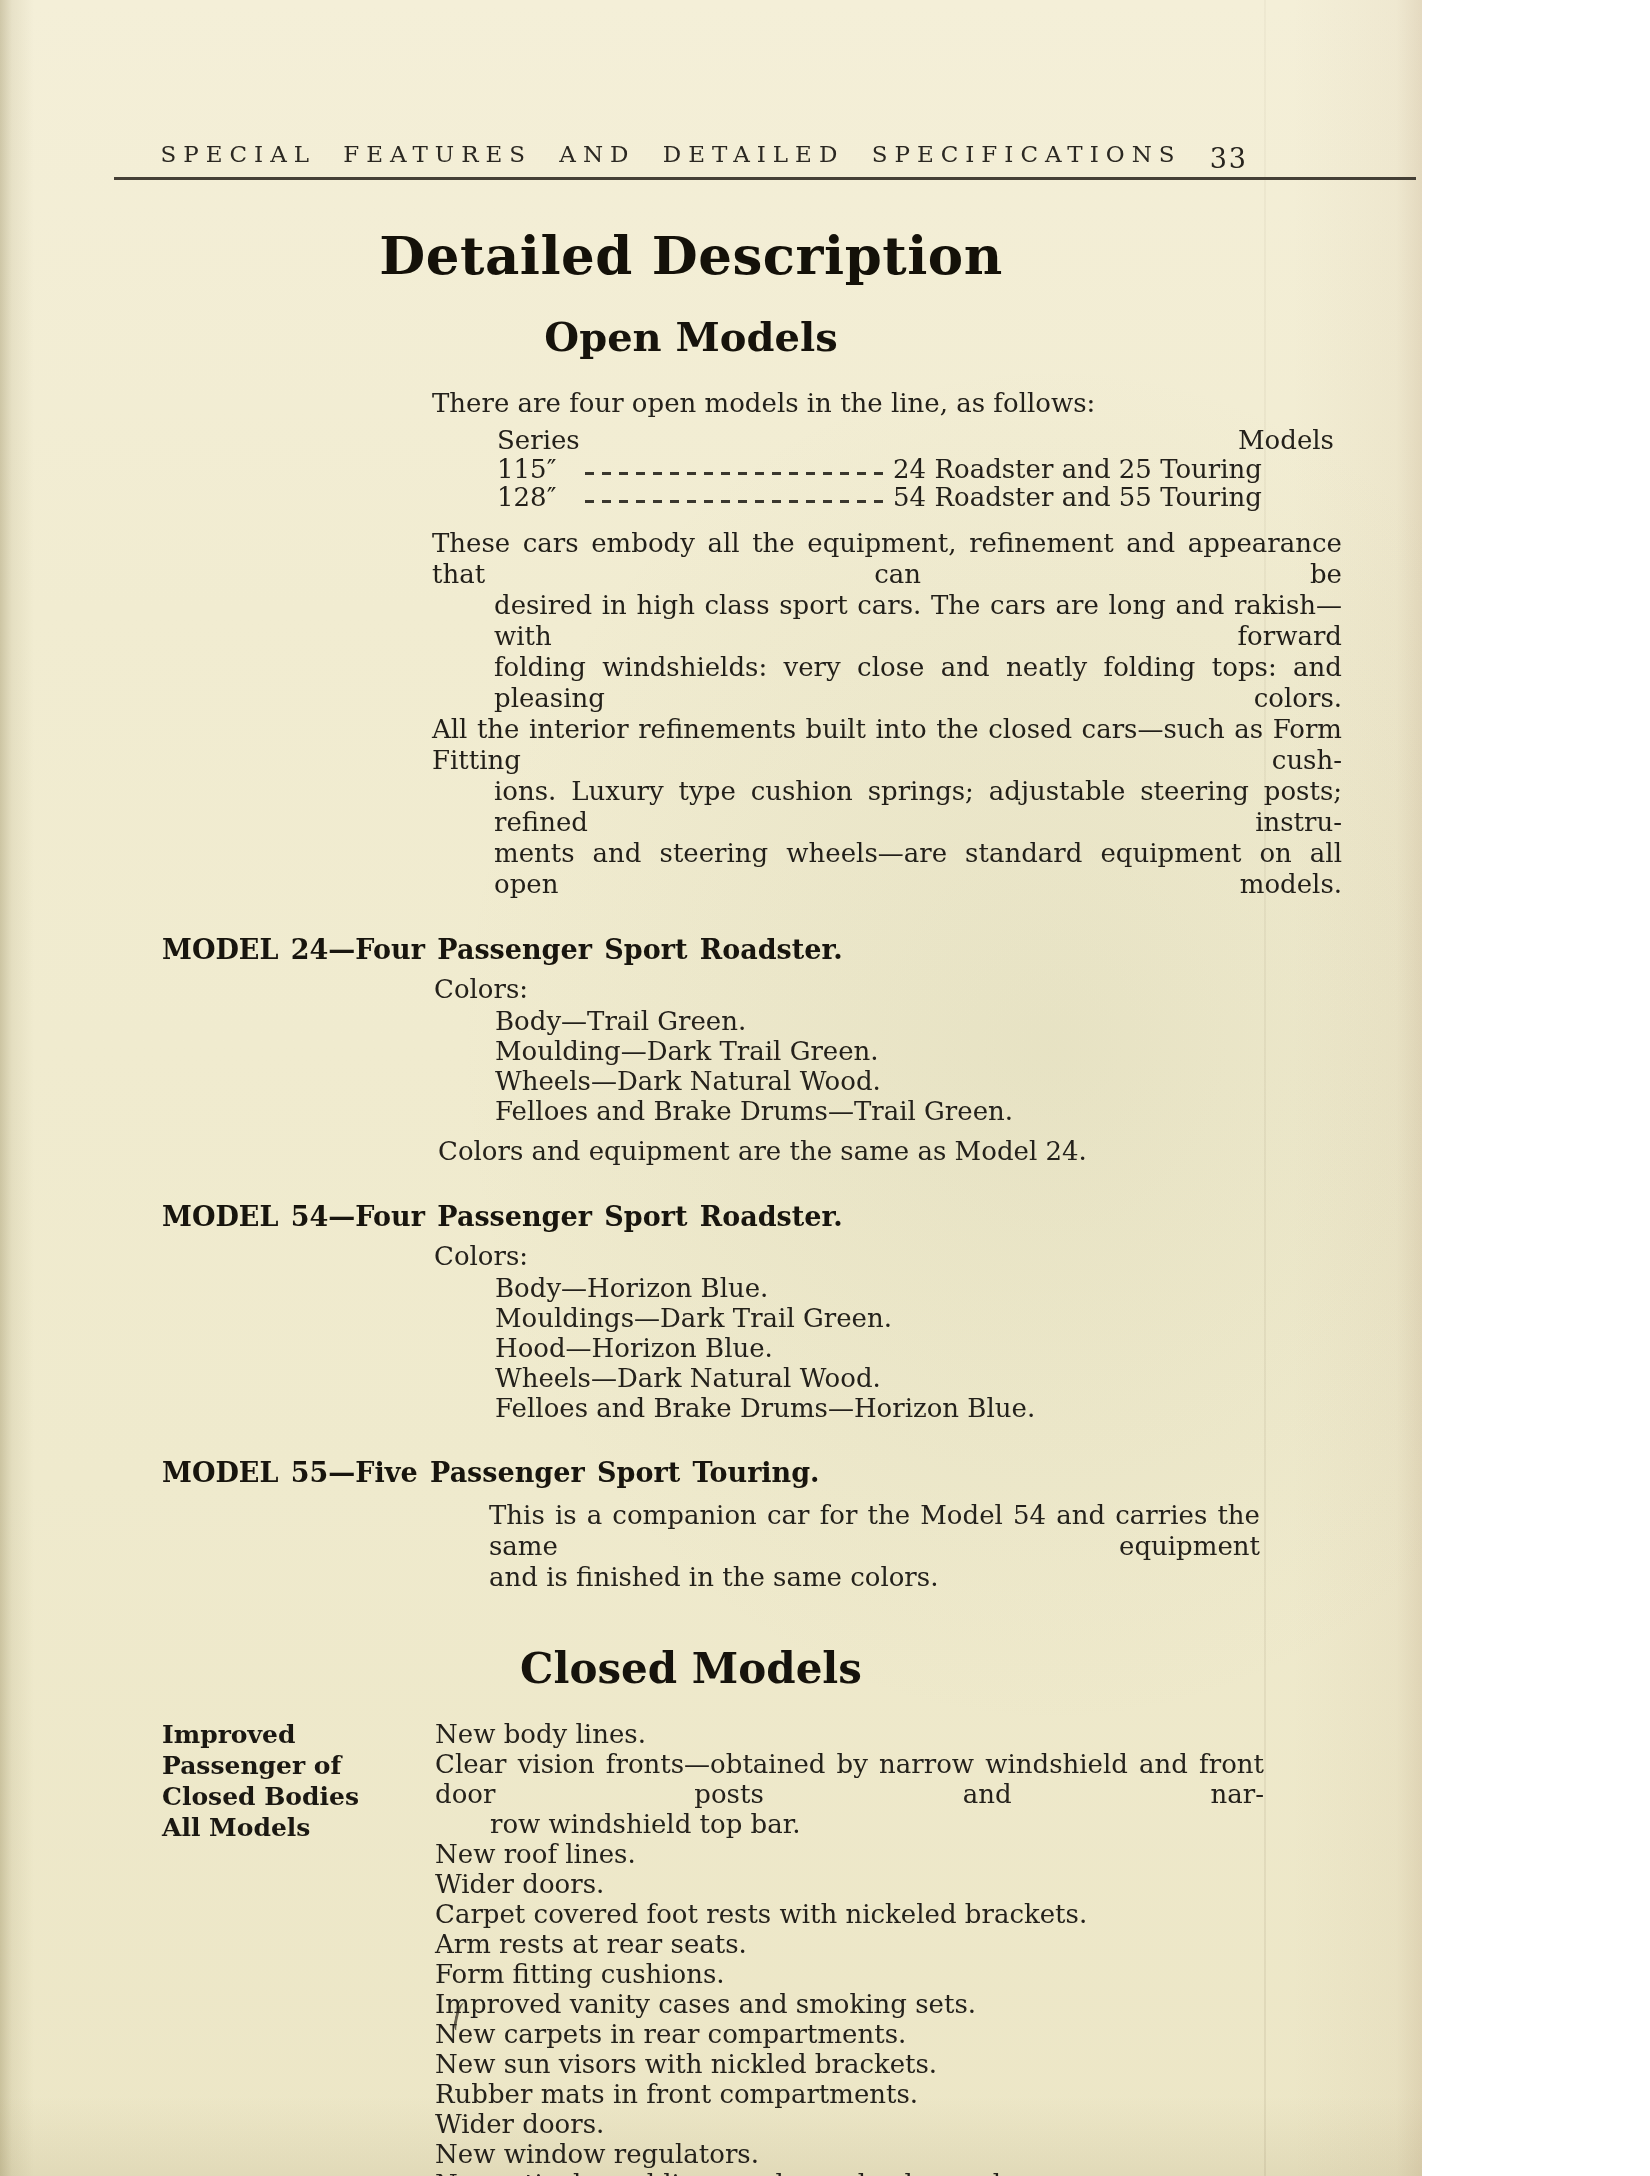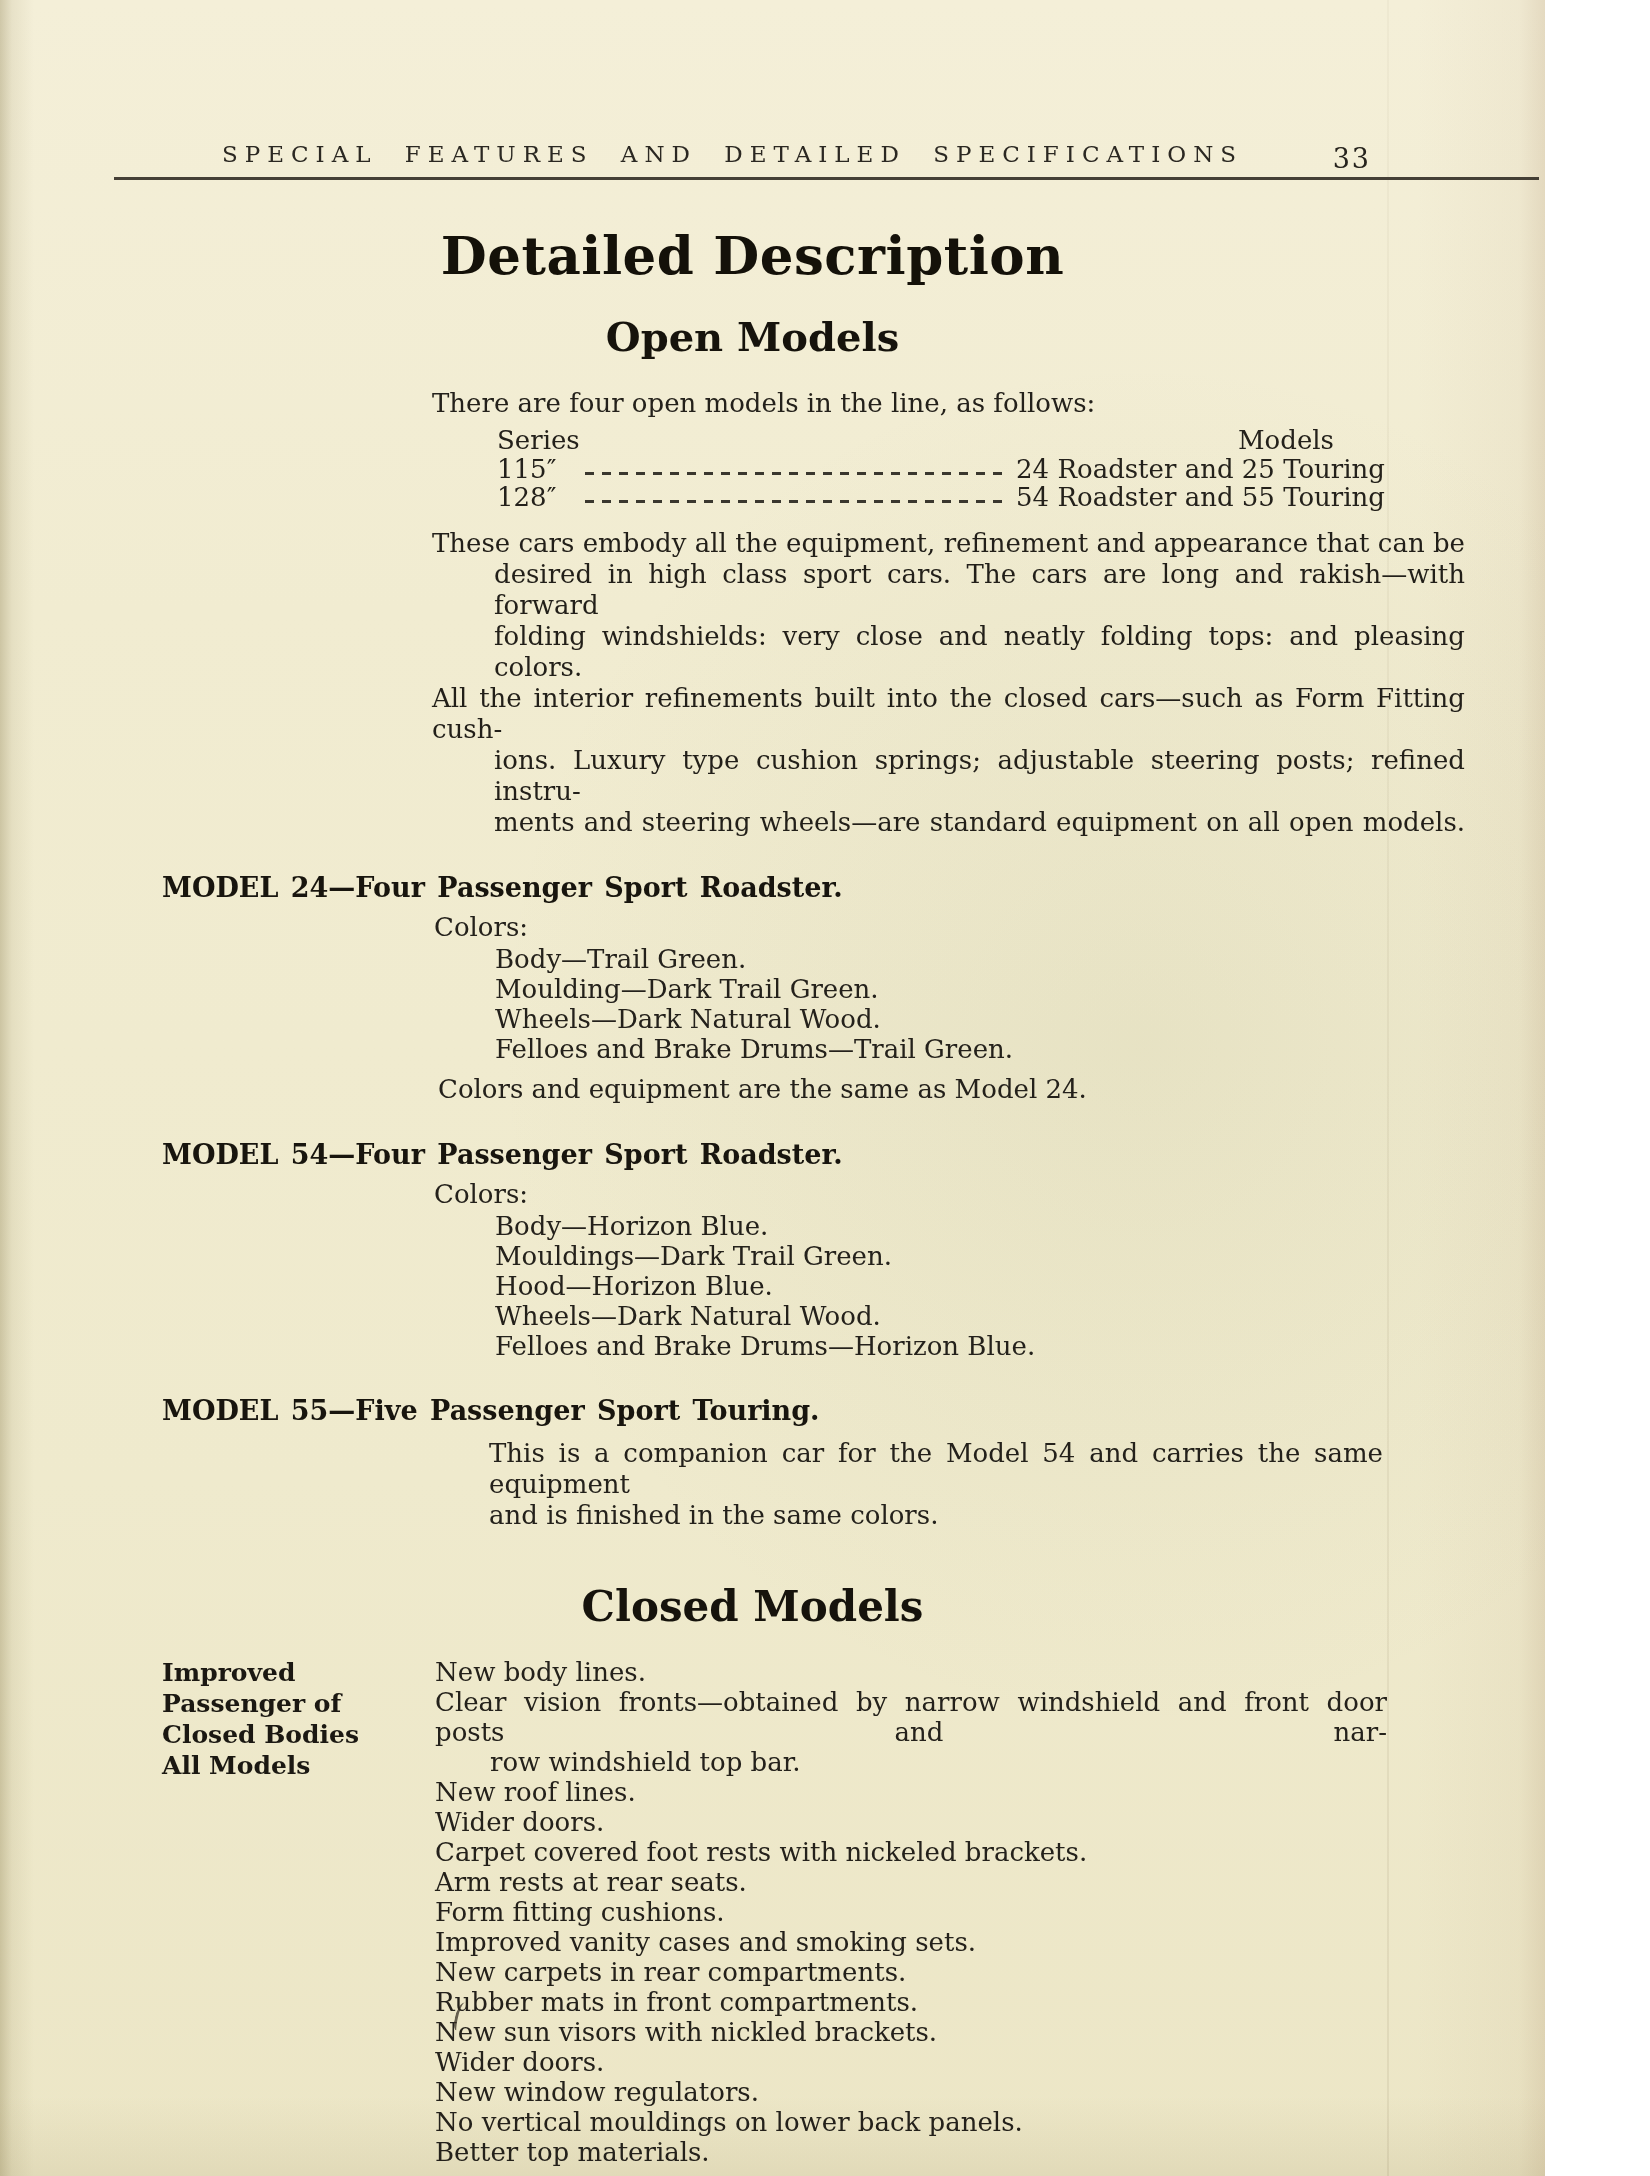--- a/index.html
+++ b/index.html
@@ -3,21 +3,21 @@
 <meta charset="utf-8">
 <style>
   html,body { margin:0; padding:0; }
   body {
     width:1650px; height:2176px;
     font-family:"DejaVu Serif","Liberation Serif",serif;
     color:#24211b;
   }
   .page {
     position:relative;
-    width:1545px; height:2176px;
+    width:1422px; height:2176px;
     overflow:hidden;
     background:
       linear-gradient(90deg, rgba(122,108,60,0.30) 0px, rgba(122,108,60,0.10) 12px, rgba(122,108,60,0) 34px),
       linear-gradient(270deg, rgba(146,106,70,0.16) 0px, rgba(146,106,70,0.05) 26px, rgba(0,0,0,0) 130px),
       linear-gradient(0deg, rgba(130,115,65,0.10) 0px, rgba(0,0,0,0) 80px),
       radial-gradient(ellipse 60% 45% at 74% 48%, rgba(150,150,95,0.10), rgba(0,0,0,0) 70%),
       linear-gradient(180deg, #f4efd8 0%, #f1ecd1 28%, #efeacd 68%, #ece6c6 100%);
   }
   .fold {
     position:absolute; top:0; right:156px; width:2px; height:100%;
@@ -186,22 +186,22 @@
       <div>New body lines.</div>
       <div class="just">Clear vision fronts—obtained by narrow windshield and front door posts and nar-</div>
       <div class="f-indent">row windshield top bar.</div>
       <div>New roof lines.</div>
       <div>Wider doors.</div>
       <div>Carpet covered foot rests with nickeled brackets.</div>
       <div>Arm rests at rear seats.</div>
       <div>Form fitting cushions.</div>
       <div>Improved vanity cases and smoking sets.</div>
       <div>New carpets in rear compartments.</div>
+      <div>New sun visors with nickled brackets.</div>
       <div>Rubber mats in front compartments.</div>
-      <div>New sun visors with nickled brackets.</div>
       <div>Wider doors.</div>
       <div>New window regulators.</div>
       <div>No vertical mouldings on lower back panels.</div>
       <div>Better top materials.</div>
 
     </div>
   </div>
 
   <div class="pen-mark"></div>
 </div>

